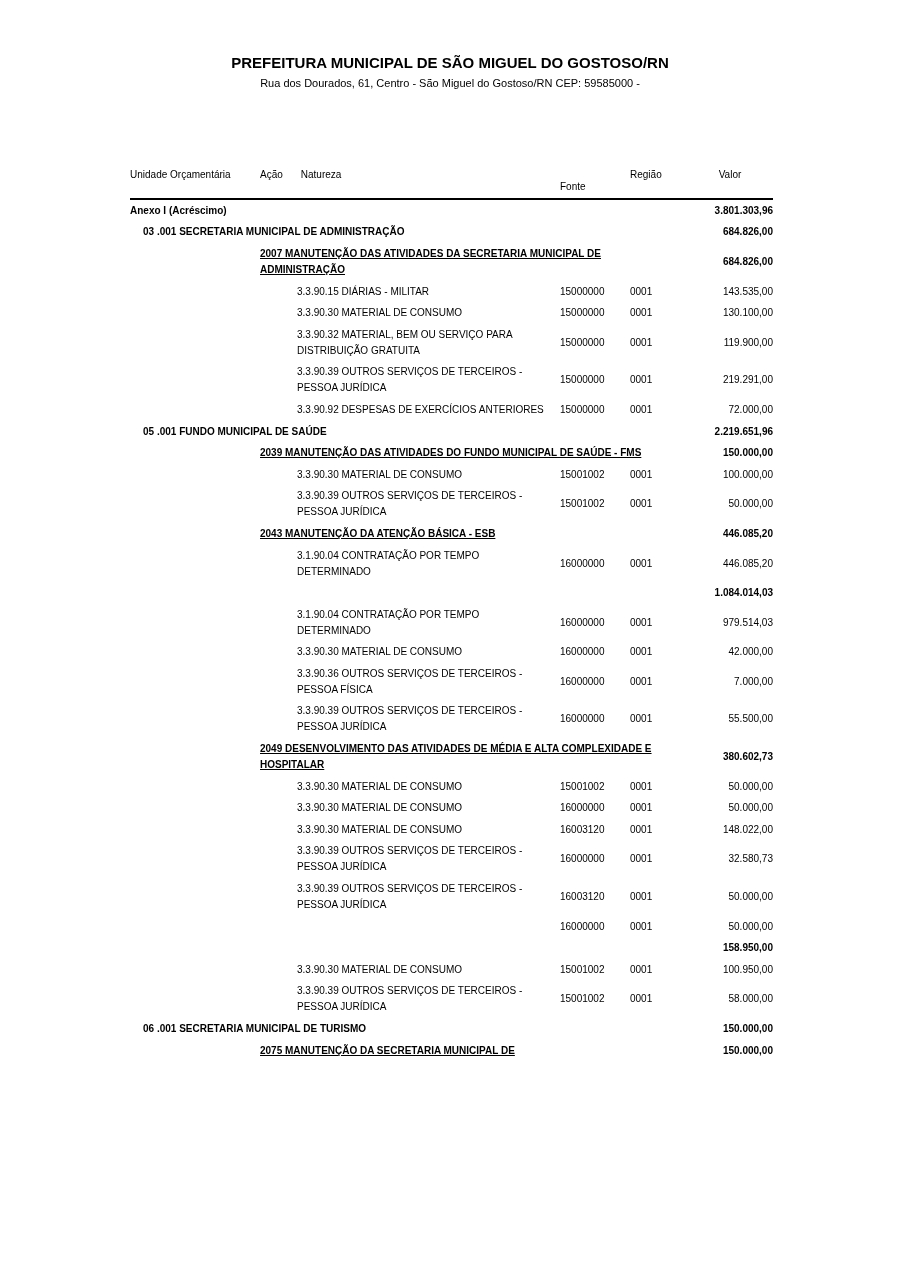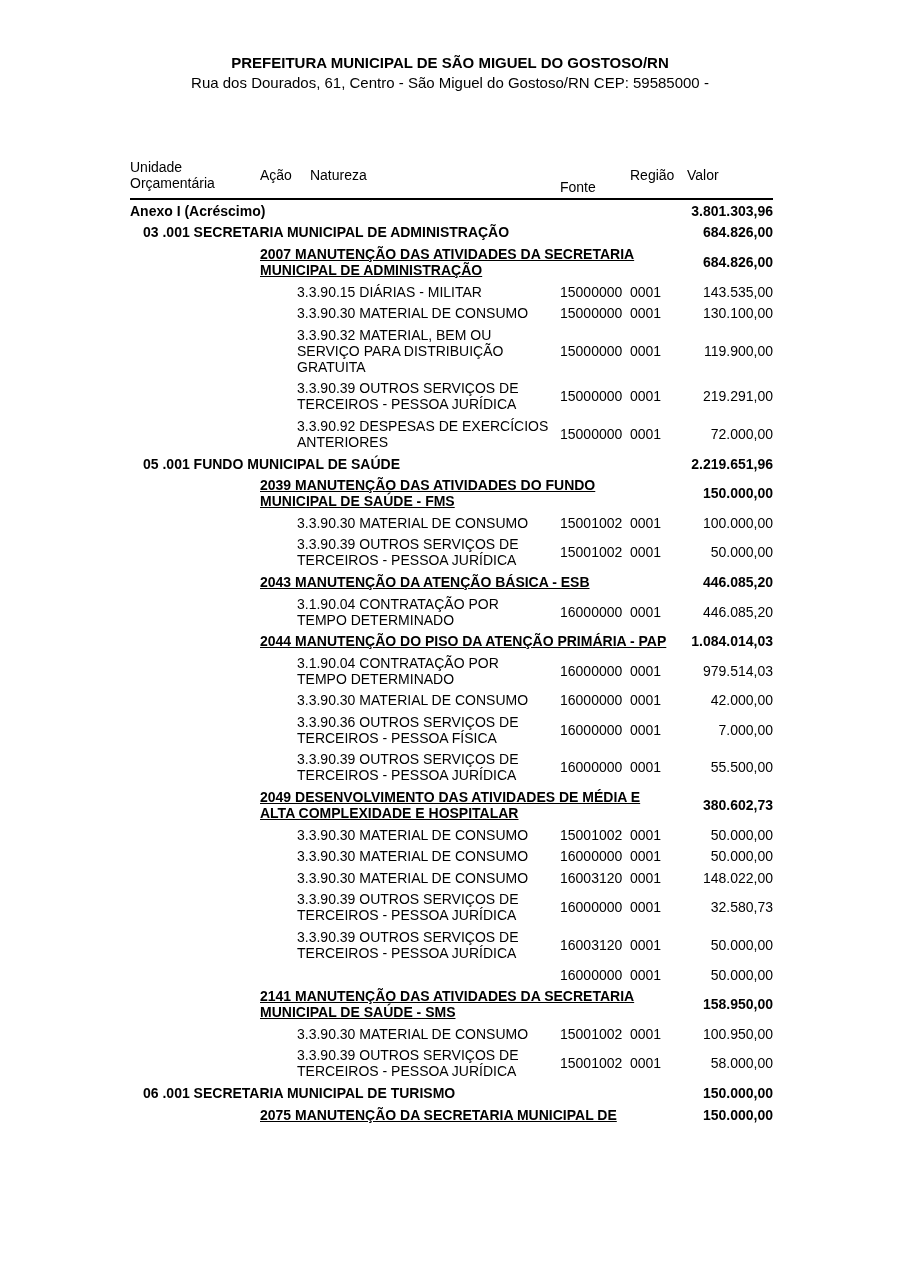--- a/index.html
+++ b/index.html
@@ -6,37 +6,37 @@
   .page {
     position:relative; width:900px; height:1273px; background:#ffffff;
     color:#000000; font-family:"Liberation Sans", sans-serif; overflow:hidden;
   }
   .doc-title {
     position:absolute; top:54px; left:0; right:0; text-align:center;
     font-size:15px; font-weight:bold; line-height:17px;
   }
   .doc-address {
     position:absolute; top:77px; left:0; right:0; text-align:center;
-    font-size:15px; line-height:12px;
+    font-size:11px; line-height:12px;
   }
   .budget-table {
     position:absolute; left:130px; top:155px; width:643px;
-    font-size:14px; line-height:16px;
+    font-size:10px; line-height:16px;
   }
   .thead {
     display:grid; grid-template-columns:430px 70px 57px 86px;
     align-items:center; border-bottom:2px solid #000; padding-bottom:3px;
   }
   .th-desc { display:flex; align-items:center; }
   .th-unidade { width:130px; }
   .th-acao { }
   .th-natureza { margin-left:18px; }
   .th-fonte { text-align:left;margin-top:24px; }
   .th-regiao { text-align:left; }
-  .th-valor { text-align:left; }
+  .th-valor { text-align:center; }
   .tbody { }
   .row {
     display:grid; grid-template-columns:430px 70px 57px 86px;
     align-items:center; padding:2.8px 0;
   }
   .cell-desc { grid-column:1; }
   .row.bold .cell-desc { grid-column:1 / 4; font-weight:bold; }
   .row.bold .cell-valor { font-weight:bold; }
   .lvl-anexo  { padding-left:0; }
   .lvl-orgao  { padding-left:13px; }
@@ -131,21 +131,20 @@
           <div class="cell-desc lvl-acao">2043 MANUTENÇÃO DA ATENÇÃO BÁSICA - ESB</div>
           <div class="cell-valor">446.085,20</div>
         </div>
         <div class="row">
           <div class="cell-desc lvl-natureza">3.1.90.04 CONTRATAÇÃO POR TEMPO DETERMINADO</div>
           <div class="cell-fonte">16000000</div>
           <div class="cell-regiao">0001</div>
           <div class="cell-valor">446.085,20</div>
         </div>
         <div class="row bold">
-          <div class="cell-desc lvl-acao">2044 MANUTENÇÃO DO PISO DA ATENÇÃO PRIMÁRIA - PAP</div>
           <div class="cell-valor">1.084.014,03</div>
         </div>
         <div class="row">
           <div class="cell-desc lvl-natureza">3.1.90.04 CONTRATAÇÃO POR TEMPO DETERMINADO</div>
           <div class="cell-fonte">16000000</div>
           <div class="cell-regiao">0001</div>
           <div class="cell-valor">979.514,03</div>
         </div>
         <div class="row">
           <div class="cell-desc lvl-natureza">3.3.90.30 MATERIAL DE CONSUMO</div>
@@ -198,21 +197,20 @@
           <div class="cell-fonte">16003120</div>
           <div class="cell-regiao">0001</div>
           <div class="cell-valor">50.000,00</div>
         </div>
         <div class="row">
           <div class="cell-fonte">16000000</div>
           <div class="cell-regiao">0001</div>
           <div class="cell-valor">50.000,00</div>
         </div>
         <div class="row bold">
-          <div class="cell-desc lvl-acao">2141 MANUTENÇÃO DAS ATIVIDADES DA SECRETARIA MUNICIPAL DE SAÚDE - SMS</div>
           <div class="cell-valor">158.950,00</div>
         </div>
         <div class="row">
           <div class="cell-desc lvl-natureza">3.3.90.30 MATERIAL DE CONSUMO</div>
           <div class="cell-fonte">15001002</div>
           <div class="cell-regiao">0001</div>
           <div class="cell-valor">100.950,00</div>
         </div>
         <div class="row">
           <div class="cell-desc lvl-natureza">3.3.90.39 OUTROS SERVIÇOS DE TERCEIROS - PESSOA JURÍDICA</div>

